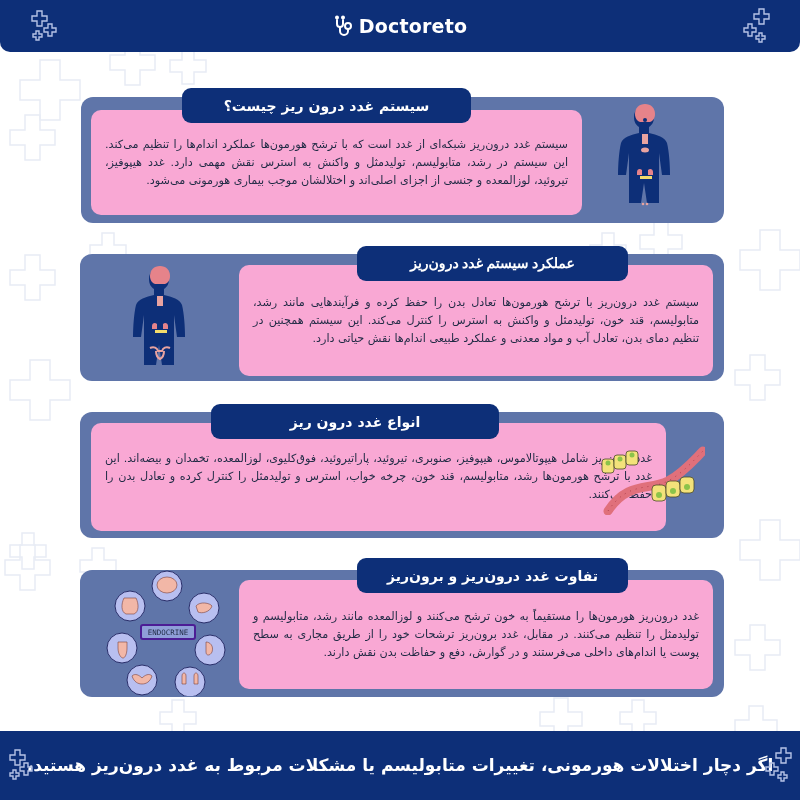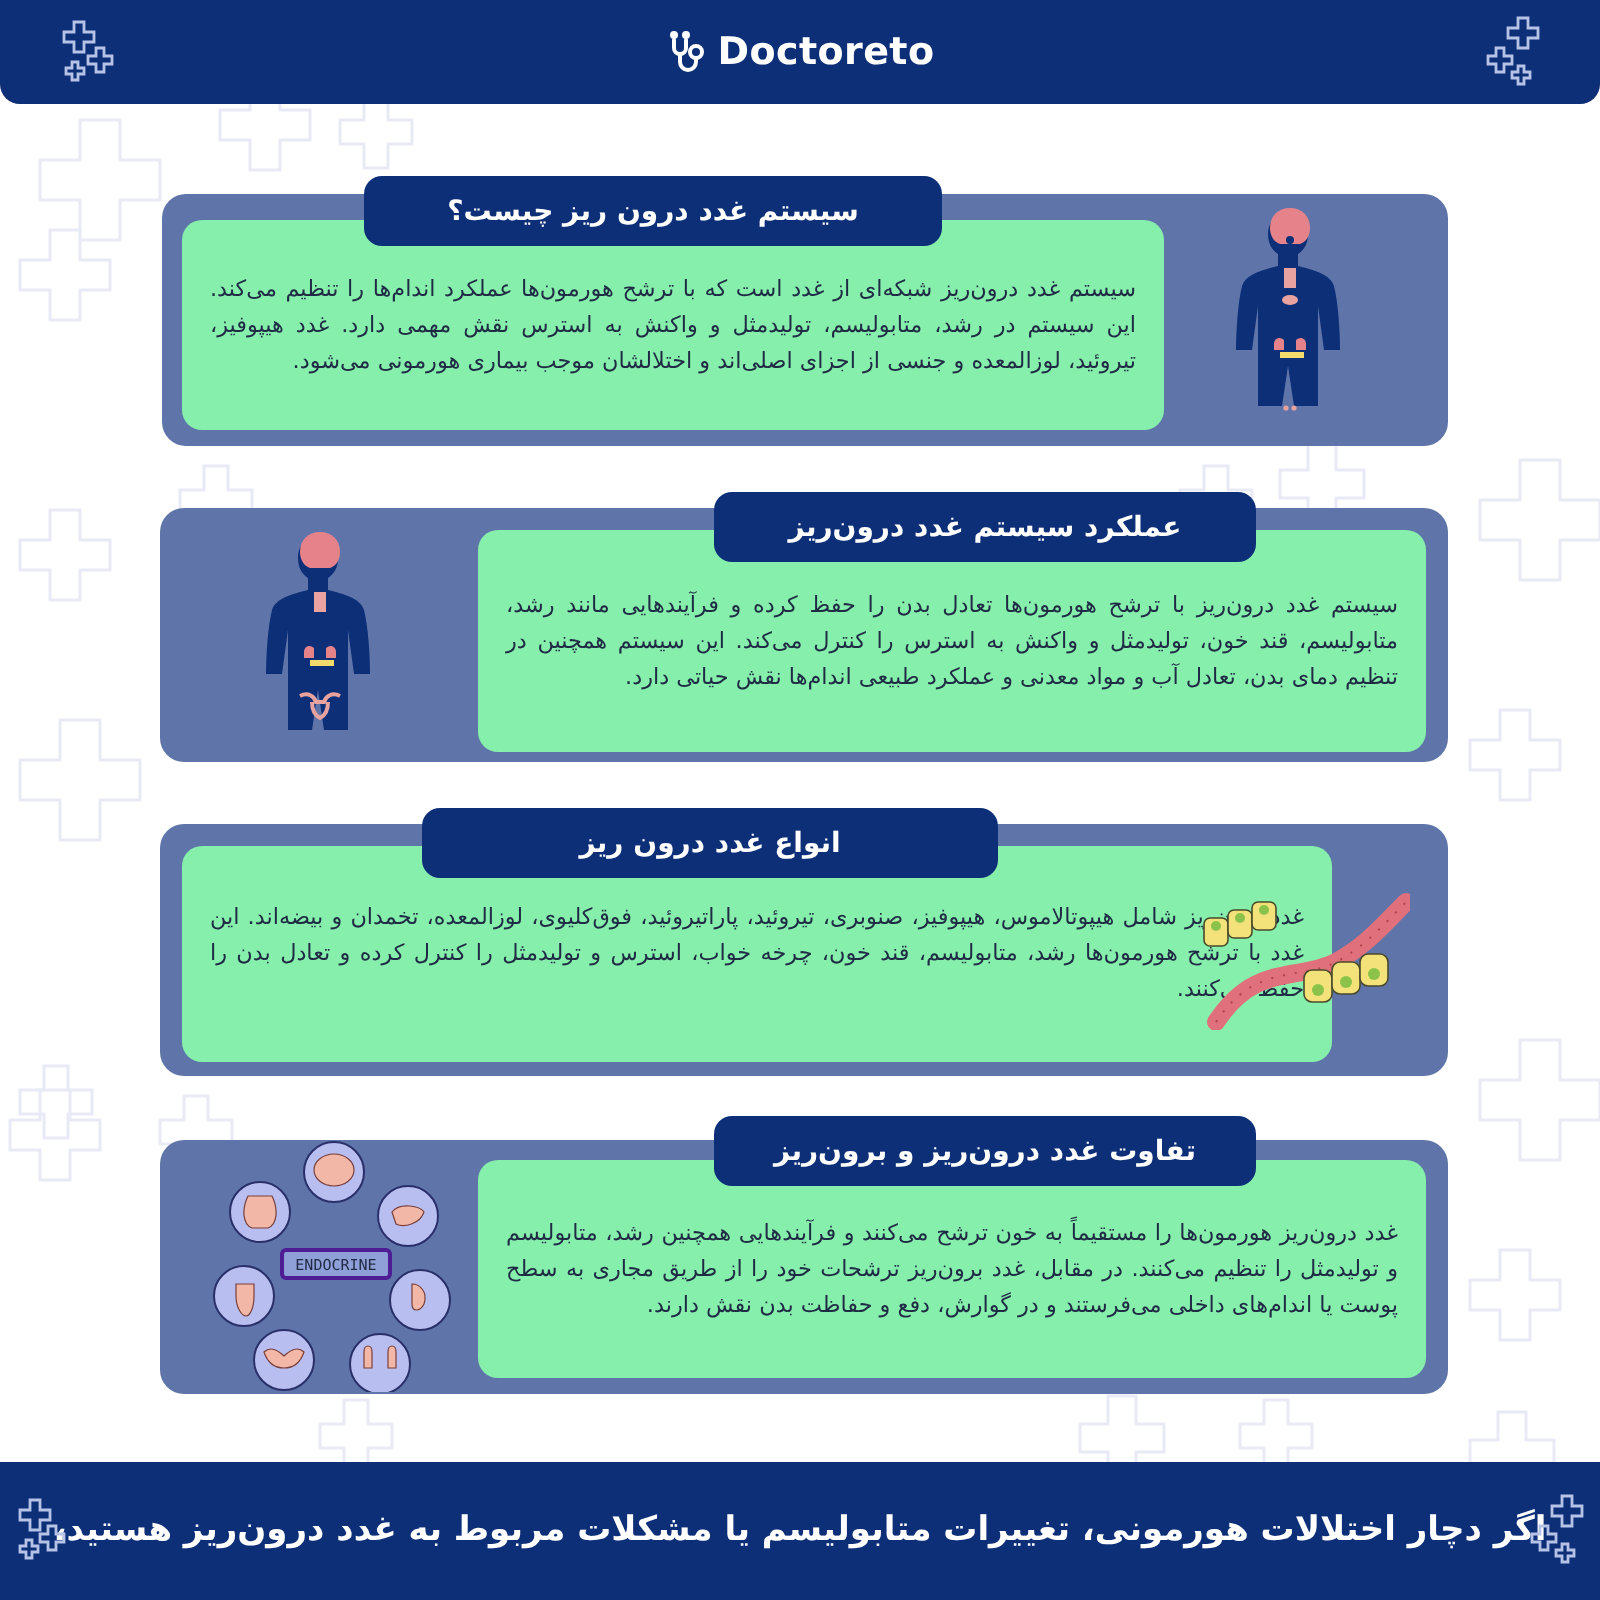--- a/index.html
+++ b/index.html
@@ -15,21 +15,21 @@
     }
     .logo { display: flex; align-items: center; gap: 4px; color: #ffffff; }
     .logo-text { font-family: "DejaVu Sans", sans-serif; font-weight: bold; font-size: 19px; letter-spacing: 0.2px; }
     .corner-icon { position: absolute; }
 
     .section { position: absolute; z-index: 1; }
     .frame {
       position: absolute; background: #5f75a9; border-radius: 12px;
     }
     .card {
-      position: absolute; background: #86efac; border-radius: 10px;
+      position: absolute; background: #f9a8d4; border-radius: 10px;
       direction: rtl; text-align: justify; text-align-last: right;
       color: #1f2a44; font-family: "DejaVu Sans", sans-serif;
       font-size: 11.2px; line-height: 18px; padding: 0 14px;
       display: flex; align-items: center;
     }
     .card p { width: 100%; }
     .title-pill {
       position: absolute; background: #0d2f78; color: #ffffff;
       border-radius: 9px; direction: rtl;
       font-family: "DejaVu Sans", sans-serif; font-weight: bold; font-size: 14px;
@@ -119,21 +119,21 @@
     <circle cx="28" cy="104" r="1.3" fill="#e8a3a0"></circle>
     <circle cx="32" cy="104" r="1.3" fill="#e8a3a0"></circle>
   </svg>
 </div>
 
 <div class="section">
   <div class="frame" style="left:80px;top:254px;width:644px;height:127px;"></div>
   <div class="card" style="left:239px;top:265px;width:474px;height:111px;">
     <p>سیستم غدد درون‌ریز با ترشح هورمون‌ها تعادل بدن را حفظ کرده و فرآیندهایی مانند رشد، متابولیسم، قند خون، تولیدمثل و واکنش به استرس را کنترل می‌کند. این سیستم همچنین در تنظیم دمای بدن، تعادل آب و مواد معدنی و عملکرد طبیعی اندام‌ها نقش حیاتی دارد.</p>
   </div>
-  <div class="title-pill" style="left:357px;top:246px;width:271px;height:35px;">عملکرد سیستم غدد درون‌ریز</div>
+  <div class="title-pill" style="left:357px;top:246px;width:271px;height:35px;font-family:Liberation Serif, serif;">عملکرد سیستم غدد درون‌ریز</div>
   <svg class="illus" style="left:130px;top:262px;" width="60" height="115" viewBox="0 0 60 115">
     <path d="M30 6c-7 0-11 5-11 11 0 5 2 8 5 10v6c-8 2-16 4-18 10-2 8-3 22-3 32h8l3-22v50h12l3-20 3 20h12V53l3 22h8c0-10-1-24-3-32-2-6-10-8-18-10v-6c3-2 5-5 5-10 0-6-4-11-11-11z" fill="#0d2f78"></path>
     <path d="M20 14c0-6 4-10 10-10s10 4 10 10c0 4-2 7-5 8h-10c-3-1-5-4-5-8z" fill="#e6838a"></path>
     <path d="M27 34h6v10h-6z" fill="#e8a3a0"></path>
     <path d="M22 64c0-3 3-4 5-2v5h-5z" fill="#e6838a"></path>
     <path d="M38 64c0-3-3-4-5-2v5h5z" fill="#e6838a"></path>
     <path d="M25 68h12v3h-12z" fill="#f3dc6b"></path>
     <path d="M20 86c4-2 7 0 8 3h4c1-3 4-5 8-3M26 89c0 5 2 7 4 8 2-1 4-3 4-8" fill="none" stroke="#e8a3a0" stroke-width="2"></path>
   </svg>
 </div>
@@ -162,21 +162,21 @@
       <circle cx="59" cy="50" r="3"></circle>
         <circle cx="73" cy="46" r="3"></circle>
         <circle cx="87" cy="42" r="3"></circle>
     </g>
   </svg>
 </div>
 
 <div class="section">
   <div class="frame" style="left:80px;top:570px;width:644px;height:127px;"></div>
   <div class="card" style="left:239px;top:580px;width:474px;height:109px;">
-    <p>غدد درون‌ریز هورمون‌ها را مستقیماً به خون ترشح می‌کنند و فرآیندهایی همچنین رشد، متابولیسم و تولیدمثل را تنظیم می‌کنند. در مقابل، غدد برون‌ریز ترشحات خود را از طریق مجاری به سطح پوست یا اندام‌های داخلی می‌فرستند و در گوارش، دفع و حفاظت بدن نقش دارند.</p>
+    <p>غدد درون‌ریز هورمون‌ها را مستقیماً به خون ترشح می‌کنند و لوزالمعده مانند رشد، متابولیسم و تولیدمثل را تنظیم می‌کنند. در مقابل، غدد برون‌ریز ترشحات خود را از طریق مجاری به سطح پوست یا اندام‌های داخلی می‌فرستند و در گوارش، دفع و حفاظت بدن نقش دارند.</p>
   </div>
   <div class="title-pill" style="left:357px;top:558px;width:271px;height:35px;">تفاوت غدد درون‌ریز و برون‌ریز</div>
   <div class="illus" style="left:102px;top:568px;width:130px;height:128px;">
     <svg width="130" height="128" viewBox="0 0 130 128" style="position:absolute;left:0;top:0;">
       <g fill="#b8bff0" stroke="#2a2f6a" stroke-width="1">
         <circle cx="65" cy="18" r="15"></circle>
         <circle cx="28" cy="38" r="15"></circle>
         <circle cx="102" cy="40" r="15"></circle>
         <circle cx="20" cy="80" r="15"></circle>
         <circle cx="108" cy="82" r="15"></circle>

